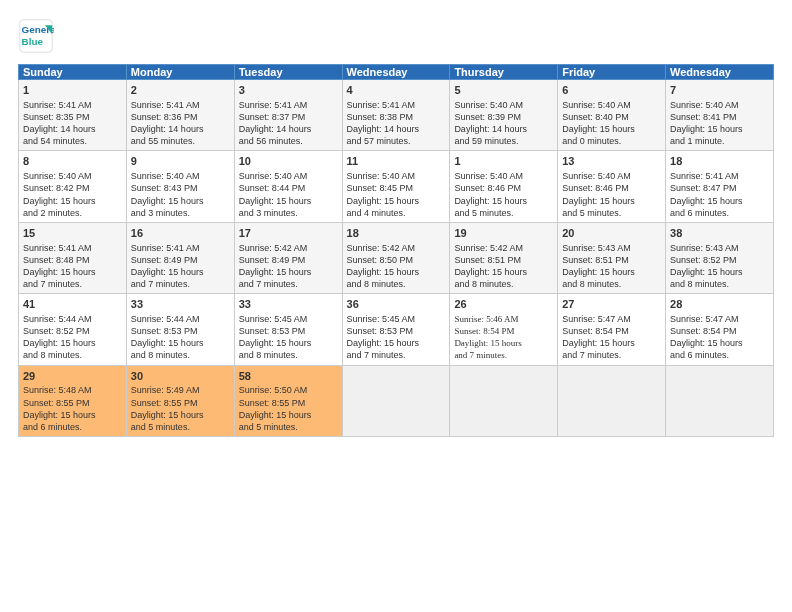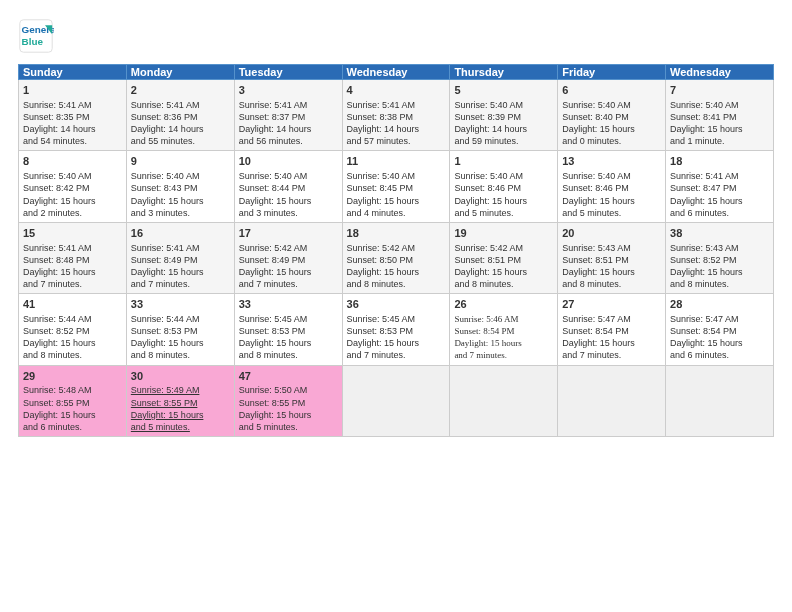--- a/index.html
+++ b/index.html
@@ -71,21 +71,21 @@
       vertical-align: top;
       color: #333;
       font-size: 9px;
       line-height: 1.35;
       background: #fff;
     }
     tbody tr:nth-child(odd) td {
       background: #f5f5f5;
     }
     tbody tr:last-child td {
-      background: #f9a8d4;
+      background: #fdba74;
     }
     .day-num {
       font-size: 11px;
       font-weight: bold;
       display: block;
       margin-bottom: 1px;
     }
     .cell-content {
       font-size: 9px;
       line-height: 1.35;
@@ -339,27 +339,27 @@
         <tr>
           <td>
             <span class="day-num">29</span>
             <div class="cell-content" style="white-space: pre-line;">Sunrise: 5:48 AM
 Sunset: 8:55 PM
 Daylight: 15 hours
 and 6 minutes.</div>
           </td>
           <td>
             <span class="day-num">30</span>
-            <div class="cell-content" style="white-space: pre-line; text-decoration: underline;">Sunrise: 5:49 AM
+            <div class="cell-content" style="white-space: pre-line;">Sunrise: 5:49 AM
 Sunset: 8:55 PM
 Daylight: 15 hours
 and 5 minutes.</div>
           </td>
           <td>
-            <span class="day-num">47</span>
+            <span class="day-num">58</span>
             <div class="cell-content" style="white-space: pre-line;">Sunrise: 5:50 AM
 Sunset: 8:55 PM
 Daylight: 15 hours
 and 5 minutes.</div>
           </td>
           <td class="empty">&nbsp;</td>
           <td class="empty">&nbsp;</td>
           <td class="empty">&nbsp;</td>
           <td class="empty">&nbsp;</td>
         </tr>

